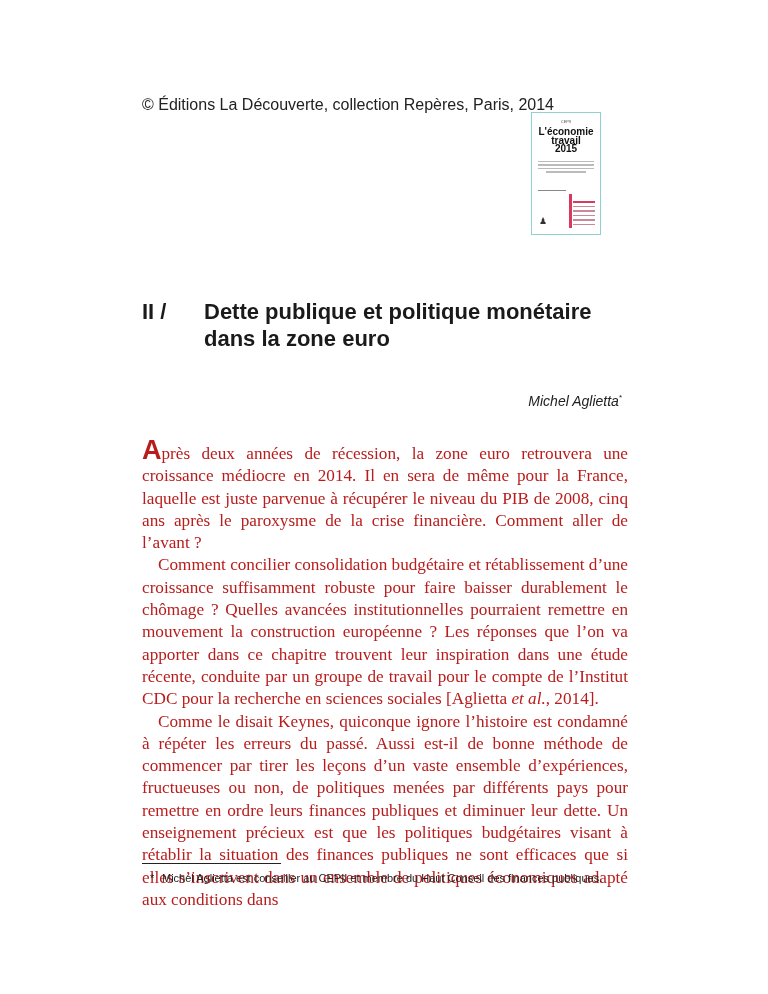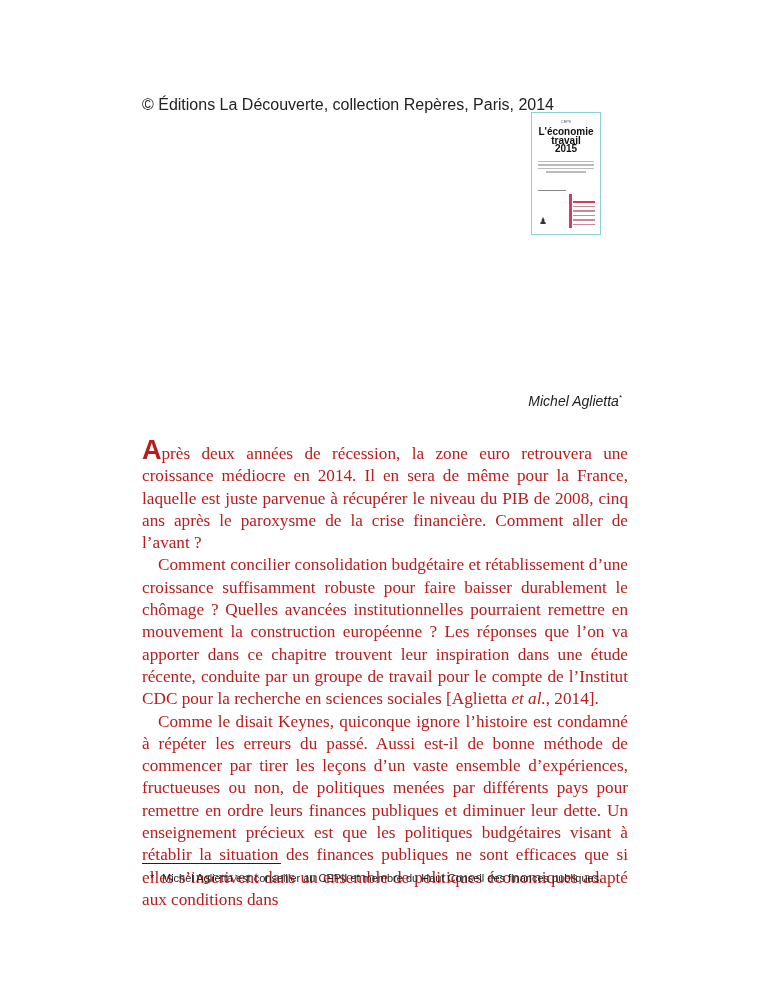--- a/index.html
+++ b/index.html
@@ -74,20 +74,22 @@
     <div></div>
       <div></div>
       <div></div>
       <div></div>
       <div></div>
       <div></div>
   </div>
 </div>
 
 <div class="chapter-title">
+  <div><span class="num">II /</span><span>Dette publique et politique monétaire</span></div>
+  <div class="line2">dans la zone euro</div>
 </div>
 
 <div class="author"><span>Michel Aglietta</span><sup>*</sup></div>
 
 <div class="body-text">
   <p class="first"><span class="dropcap">A</span><span>près deux années de récession, la zone euro retrouvera une croissance médiocre en 2014. Il en sera de même pour la France, laquelle est juste parvenue à récupérer le niveau du PIB de 2008, cinq ans après le paroxysme de la crise financière. Comment aller de l’avant ?</span></p>
   <p><span>Comment concilier consolidation budgétaire et rétablisse­ment d’une croissance suffisamment robuste pour faire baisser durablement le chômage ? Quelles avancées institutionnelles pourraient remettre en mouvement la construction européenne ? Les réponses que l’on va apporter dans ce chapitre trouvent leur inspiration dans une étude récente, conduite par un groupe de travail pour le compte de l’Institut CDC pour la recherche en sciences sociales [Aglietta </span><em>et al.</em><span>, 2014].</span></p>
   <p>Comme le disait Keynes, quiconque ignore l’histoire est condamné à répéter les erreurs du passé. Aussi est-il de bonne méthode de commencer par tirer les leçons d’un vaste ensemble d’expériences, fructueuses ou non, de politiques menées par différents pays pour remettre en ordre leurs finances publiques et diminuer leur dette. Un enseignement précieux est que les politiques budgétaires visant à rétablir la situation des finances publiques ne sont efficaces que si elles s’inscrivent dans un ensemble de politiques économiques adapté aux conditions dans</p>
 </div>
 

